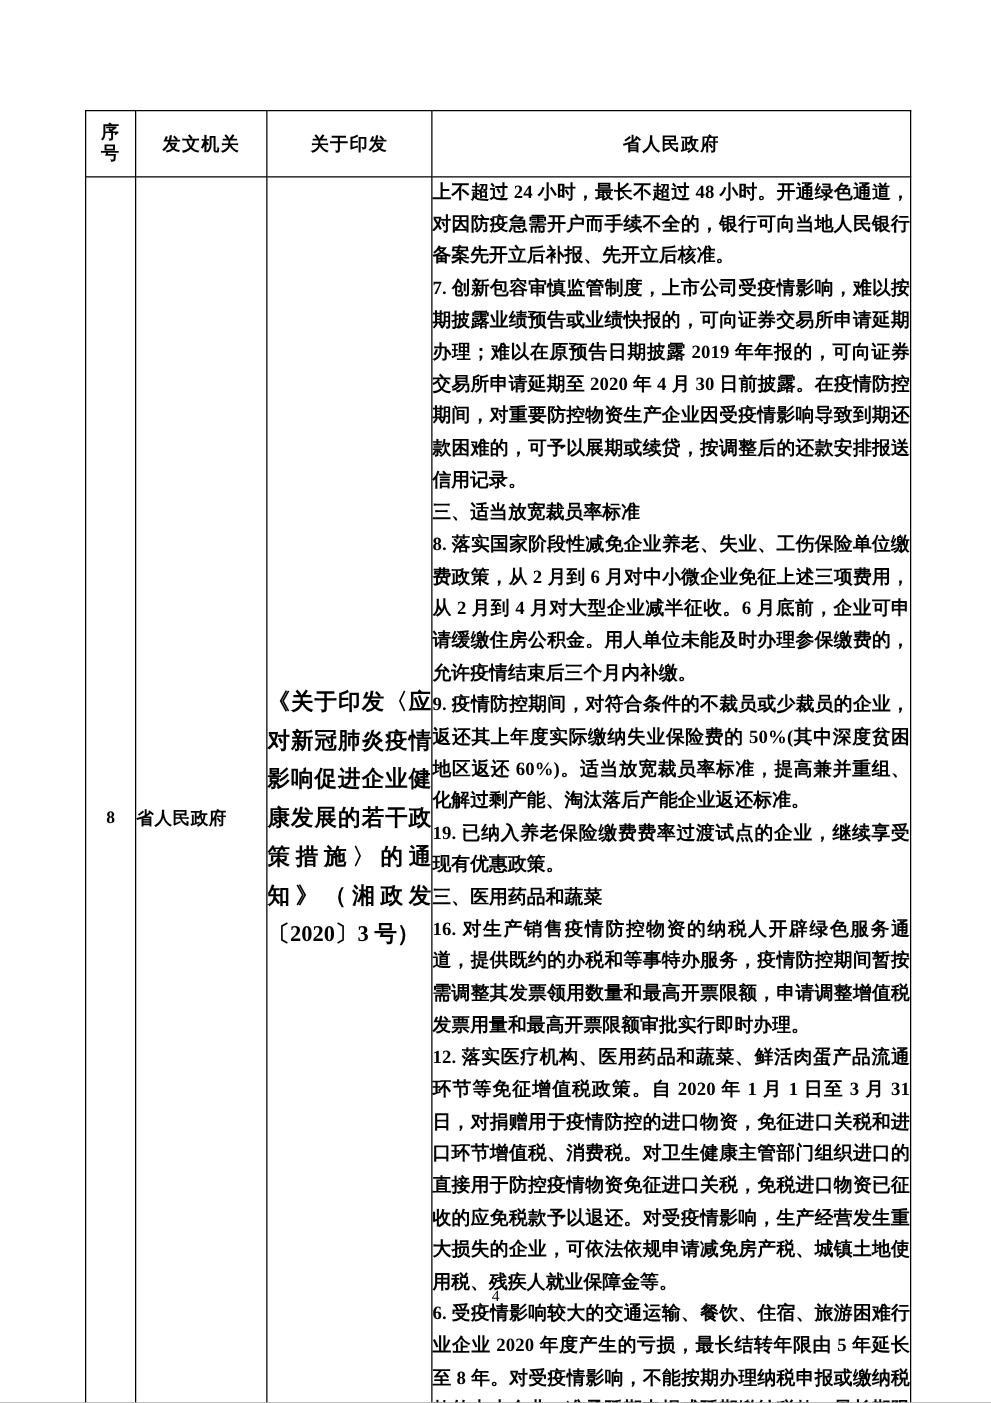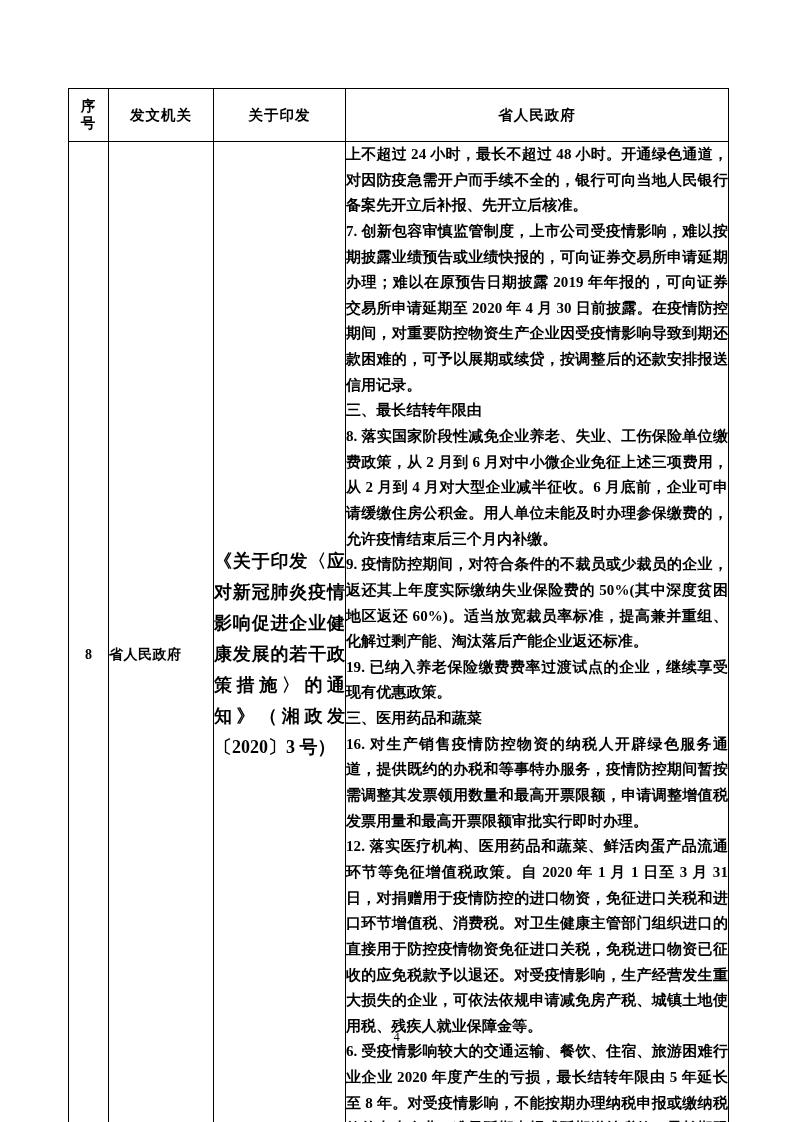--- a/index.html
+++ b/index.html
@@ -117,21 +117,21 @@
         </tr>
       </thead>
       <tbody>
         <tr>
           <td class="cell-seq">8</td>
           <td class="cell-org">省人民政府</td>
           <td class="cell-file">《关于印发〈应对新冠肺炎疫情影响促进企业健康发展的若干政策措施〉的通知》（湘政发〔2020〕3 号）</td>
           <td class="cell-main">
             <p>上不超过 24 小时，最长不超过 48 小时。开通绿色通道，对因防疫急需开户而手续不全的，银行可向当地人民银行备案先开立后补报、先开立后核准。</p>
             <p>7. 创新包容审慎监管制度，上市公司受疫情影响，难以按期披露业绩预告或业绩快报的，可向证券交易所申请延期办理；难以在原预告日期披露 2019 年年报的，可向证券交易所申请延期至 2020 年 4 月 30 日前披露。在疫情防控期间，对重要防控物资生产企业因受疫情影响导致到期还款困难的，可予以展期或续贷，按调整后的还款安排报送信用记录。</p>
-            <p>三、最长结转年限由</p>
+            <p>三、适当放宽裁员率标准</p>
             <p>8. 落实国家阶段性减免企业养老、失业、工伤保险单位缴费政策，从 2 月到 6 月对中小微企业免征上述三项费用，从 2 月到 4 月对大型企业减半征收。6 月底前，企业可申请缓缴住房公积金。用人单位未能及时办理参保缴费的，允许疫情结束后三个月内补缴。</p>
             <p>9. 疫情防控期间，对符合条件的不裁员或少裁员的企业，返还其上年度实际缴纳失业保险费的 50%(其中深度贫困地区返还 60%)。适当放宽裁员率标准，提高兼并重组、化解过剩产能、淘汰落后产能企业返还标准。</p>
             <p>19. 已纳入养老保险缴费费率过渡试点的企业，继续享受现有优惠政策。</p>
             <p>三、医用药品和蔬菜</p>
             <p>16. 对生产销售疫情防控物资的纳税人开辟绿色服务通道，提供既约的办税和等事特办服务，疫情防控期间暂按需调整其发票领用数量和最高开票限额，申请调整增值税发票用量和最高开票限额审批实行即时办理。</p>
             <p>12. 落实医疗机构、医用药品和蔬菜、鲜活肉蛋产品流通环节等免征增值税政策。自 2020 年 1 月 1 日至 3 月 31 日，对捐赠用于疫情防控的进口物资，免征进口关税和进口环节增值税、消费税。对卫生健康主管部门组织进口的直接用于防控疫情物资免征进口关税，免税进口物资已征收的应免税款予以退还。对受疫情影响，生产经营发生重大损失的企业，可依法依规申请减免房产税、城镇土地使用税、残疾人就业保障金等。</p>
             <p>6. 受疫情影响较大的交通运输、餐饮、住宿、旅游困难行业企业 2020 年度产生的亏损，最长结转年限由 5 年延长至 8 年。对受疫情影响，不能按期办理纳税申报或缴纳税款的中小企业，准予延期申报或延期缴纳税款，最长期限不超过 3</p>
           </td>
         </tr>
       </tbody>

